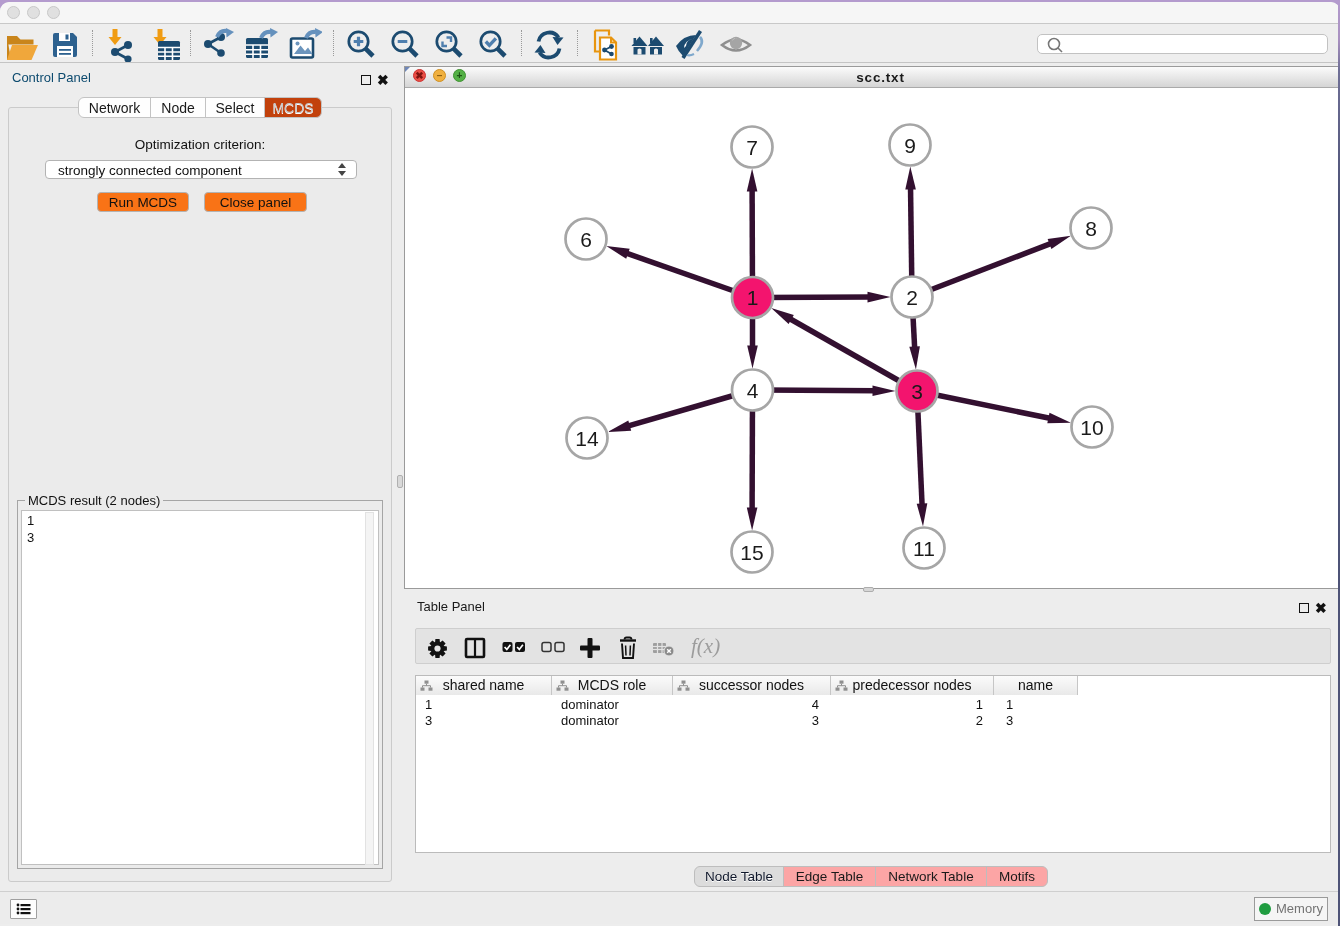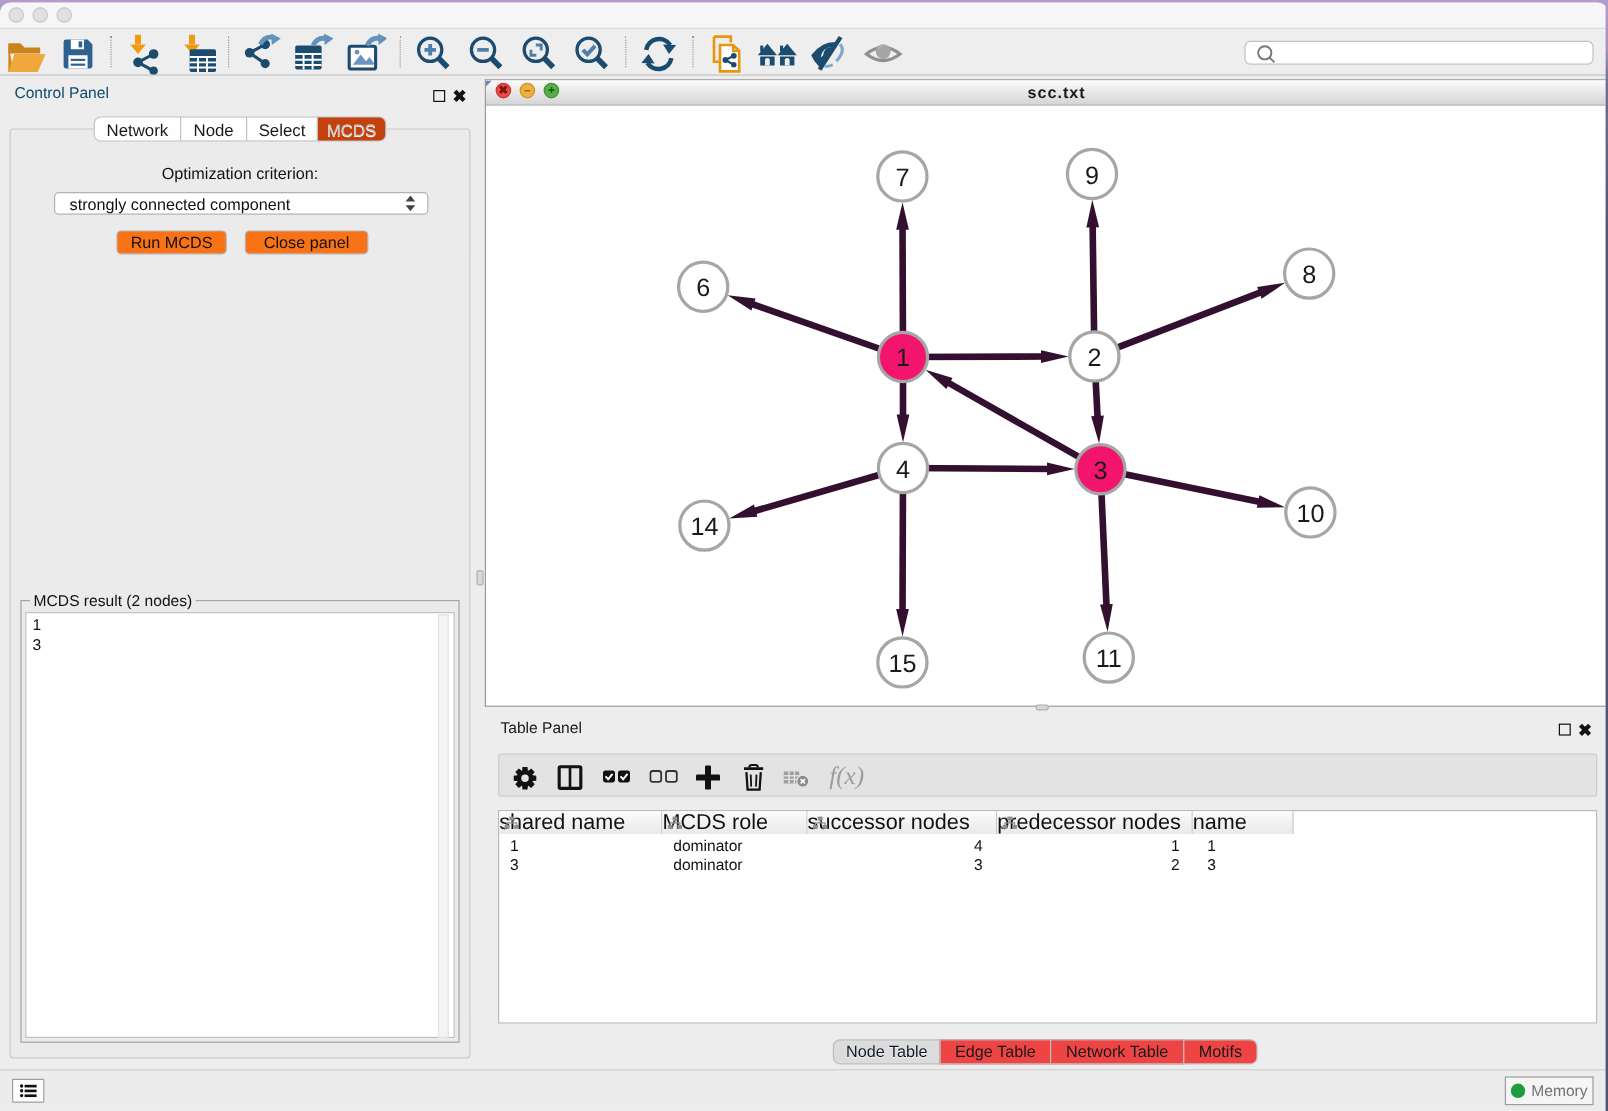--- a/index.html
+++ b/index.html
@@ -25,24 +25,24 @@
 #mcdsscroll{position:absolute;right:4px;top:1px;width:9px;height:353px;background:#f4f4f4;border:1px solid #e2e2e2}
 
 #netwin{position:absolute;left:404px;top:64px;width:934px;height:523px;border:1px solid #9a9a9a;border-right:none;background:#fff}
 #nettitle{position:absolute;left:0;top:0;width:100%;height:21px;background:linear-gradient(#fbfbfb,#d5d5d5);border-bottom:1px solid #aaa}
 .tfl{position:absolute;top:2px;width:13px;height:13px;border-radius:50%;font-size:10px;font-weight:700;text-align:center;line-height:12px}
 #netname{position:absolute;top:3px;left:9px;width:100%;text-align:center;font-size:13.5px;font-weight:600;color:#1a1a1a;letter-spacing:0.8px}
 
 #tp-title{position:absolute;left:417px;top:597px;font-size:13px;color:#1a1a1a}
 #tp-toolbar{position:absolute;left:415px;top:626px;width:916px;height:36px;background:#e3e3e3;border:1px solid #cecece;border-radius:2px}
 #tbl{position:absolute;left:415px;top:673px;width:916px;height:178px;background:#fff;border:1px solid #bbb}
-.th{position:absolute;top:0;height:19px;background:linear-gradient(#fbfbfb,#e9e9e9);border-right:1px solid #c6c6c6;font-size:18px;color:#111;text-align:left;line-height:19px}
+.th{position:absolute;top:0;height:19px;background:linear-gradient(#fbfbfb,#e9e9e9);border-right:1px solid #c6c6c6;font-size:14px;color:#111;text-align:center;line-height:19px}
 .hico{position:absolute;left:4px;top:4px}
 .td{position:absolute;font-size:13px;color:#111;height:16px;line-height:16px}
-.btab{position:absolute;top:864px;height:21px;background:#ef4444;border:1px solid #bdbdbd;font-size:13.5px;color:#1a1a1a;text-align:center;line-height:20px}
+.btab{position:absolute;top:864px;height:21px;background:#fca5a5;border:1px solid #bdbdbd;font-size:13.5px;color:#1a1a1a;text-align:center;line-height:20px}
 #statusbar{position:absolute;left:0;top:889px;width:1340px;height:33px;background:#ececec;border-top:1px solid #cfcfcf}
 #memorybtn{position:absolute;left:1254px;top:895px;width:74px;height:24px;background:#f5f5f5;border:1px solid #9a9a9a;font-size:13px;color:#737373;text-align:center;line-height:22px}
 #listbtn{position:absolute;left:10px;top:897px;width:27px;height:20px;background:#fdfdfd;border:1px solid #9f9f9f;border-radius:1px}
 #rightstrip{position:absolute;right:0;top:0;width:2.5px;height:926px;background:linear-gradient(#b49bce 0,#a890c0 40px,#6f6f96 70px,#4e5377 200px,#4e5377 100%);z-index:50}
 </style></head>
 <body>
 <div id="win">
   <div id="titlebar">
     <div class="tl" style="left:7px"></div>
     <div class="tl" style="left:27px"></div>

